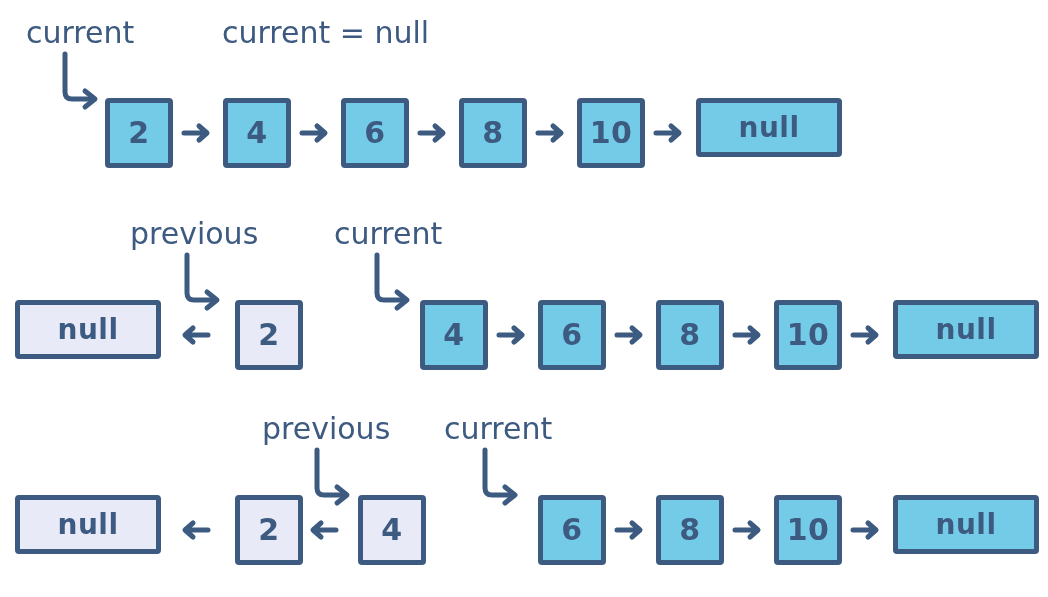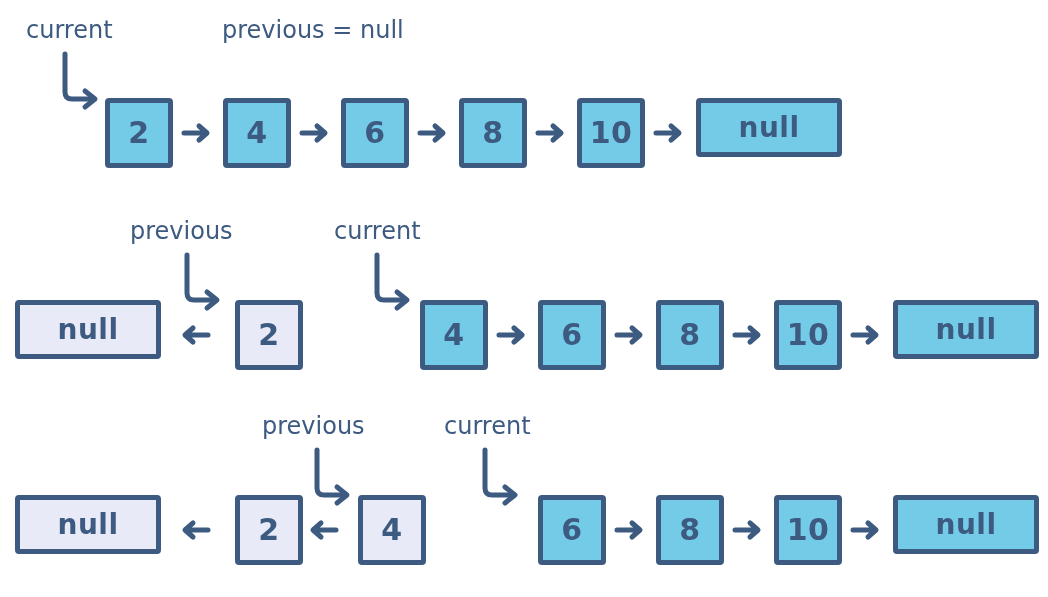--- a/index.html
+++ b/index.html
@@ -66,21 +66,21 @@
     position: absolute;
     width: 34px;
     height: 34px;
   }
   .arrow svg { display: block; width: 100%; height: 100%; overflow: visible; }
 
   
   .ptr-label {
     position: absolute;
     color: #3d5a80;
-    font-size: 24px;
+    font-size: 30px;
     font-weight: 400;
     white-space: nowrap;
     font-family: "DejaVu Sans", "Liberation Sans", sans-serif;
     line-height: 1;
   }
 
   
   .elbow {
     position: absolute;
   }
@@ -88,21 +88,21 @@
 </style>
 </head>
 <body>
 
 <div id="diagram-root">
 
   <div>
 
     <div class="ptr-label" style="left:26px; top:18px;">current</div>
 
-    <div class="ptr-label" style="left:222px; top:18px;">previous = null</div>
+    <div class="ptr-label" style="left:222px; top:18px;">current = null</div>
 
     <div class="elbow" style="left:58px; top:52px;">
       <svg width="52" height="60" viewBox="0 0 52 60">
         <path d="M7,2 L7,40 Q7,47 14,47 L33,47" fill="none" stroke="#3d5a80" stroke-width="5" stroke-linecap="round" stroke-linejoin="round"></path>
         <path d="M27,39 L37,47 L27,55" fill="none" stroke="#3d5a80" stroke-width="5" stroke-linecap="round" stroke-linejoin="round"></path>
       </svg>
     </div>
 
     <div class="node blue val-node" style="left:105px; top:98px;">
       <span class="node-val">2</span>

